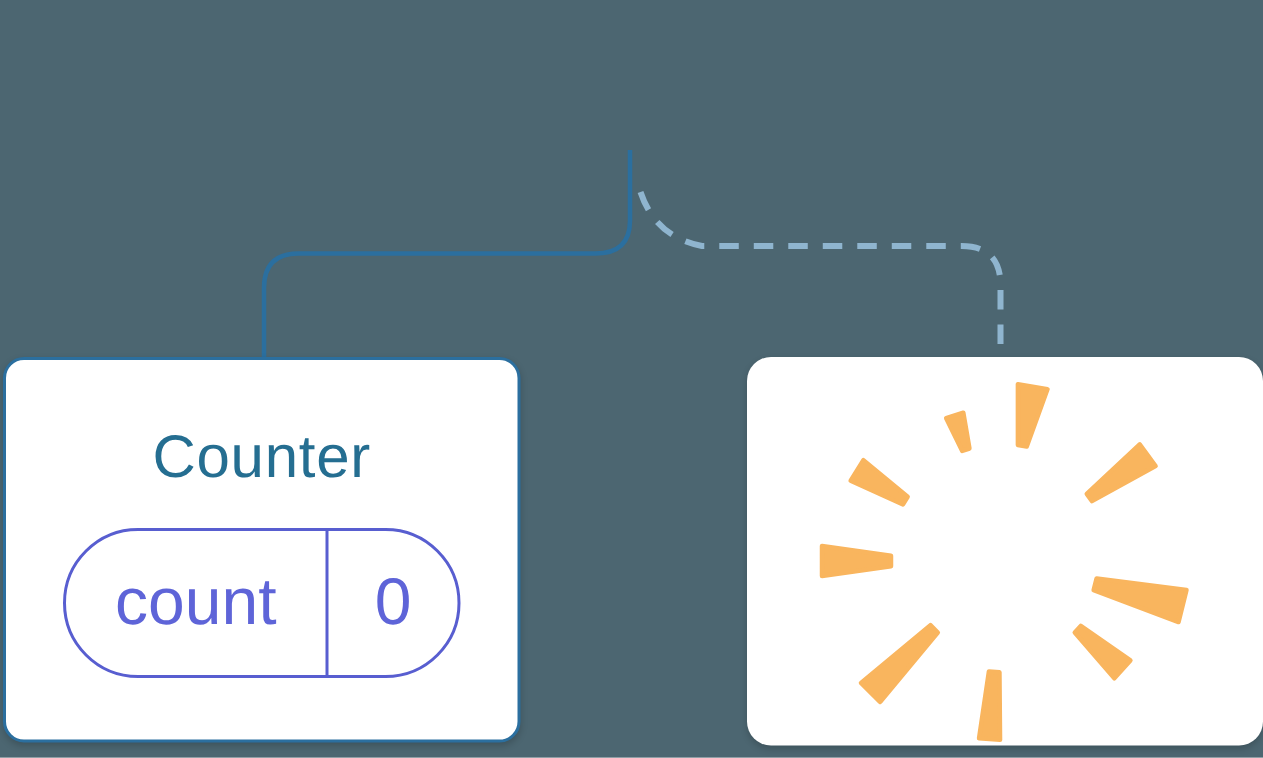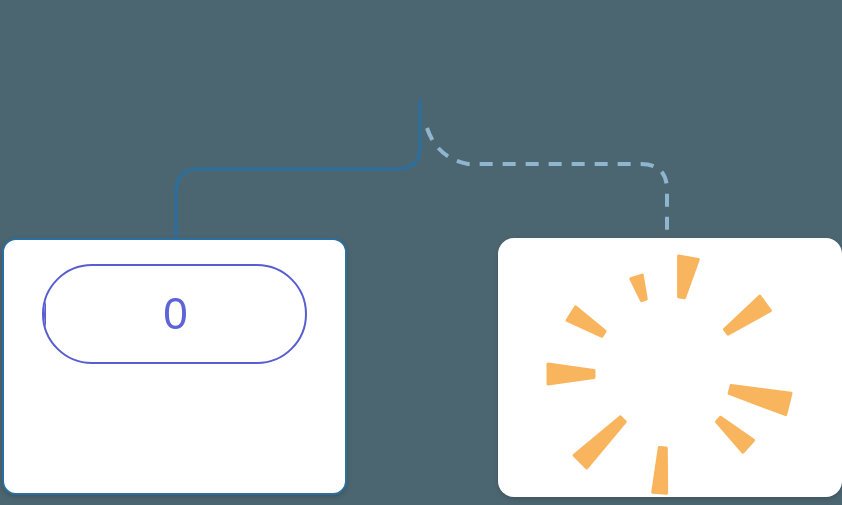--- a/index.html
+++ b/index.html
@@ -73,21 +73,23 @@
 
 <div class="canvas">
 
   <svg class="connectors" viewBox="0 0 842 505" xmlns="http://www.w3.org/2000/svg">
     <path class="solid" d="M 420 100 L 420 147 Q 420 169 397 169 L 199 169 Q 176 169 176 192 L 176 240"></path>
     <path class="dashed" d="M 427 128 Q 437 158 468 164 L 641 164 Q 667 164 667 190 L 667 241"></path>
   </svg>
 
 
   <div class="card counter-card">
+    <div class="counter-title">Counter</div>
     <div class="state-pill">
+      <span class="pill-key">count</span>
       <span class="pill-value">0</span>
     </div>
   </div>
 
   <div class="card poof-card">
     <svg id="poof" viewBox="0 0 344 259" xmlns="http://www.w3.org/2000/svg">
         <polygon points="148.3,61.0 144.2,37.1 132.8,40.8 143.5,62.6" fill="#F9B55E" stroke="#F9B55E" stroke-width="3" stroke-linejoin="round"></polygon>
         <polygon points="186.5,59.7 200.3,21.5 180.6,18.1 180.6,58.7" fill="#F9B55E" stroke="#F9B55E" stroke-width="3" stroke-linejoin="round"></polygon>
         <polygon points="230.0,96.1 272.4,72.7 261.8,58.2 226.5,91.3" fill="#F9B55E" stroke="#F9B55E" stroke-width="3" stroke-linejoin="round"></polygon>
         <polygon points="107.1,93.2 77.6,68.8 69.1,82.4 104.0,98.3" fill="#F9B55E" stroke="#F9B55E" stroke-width="3" stroke-linejoin="round"></polygon>

